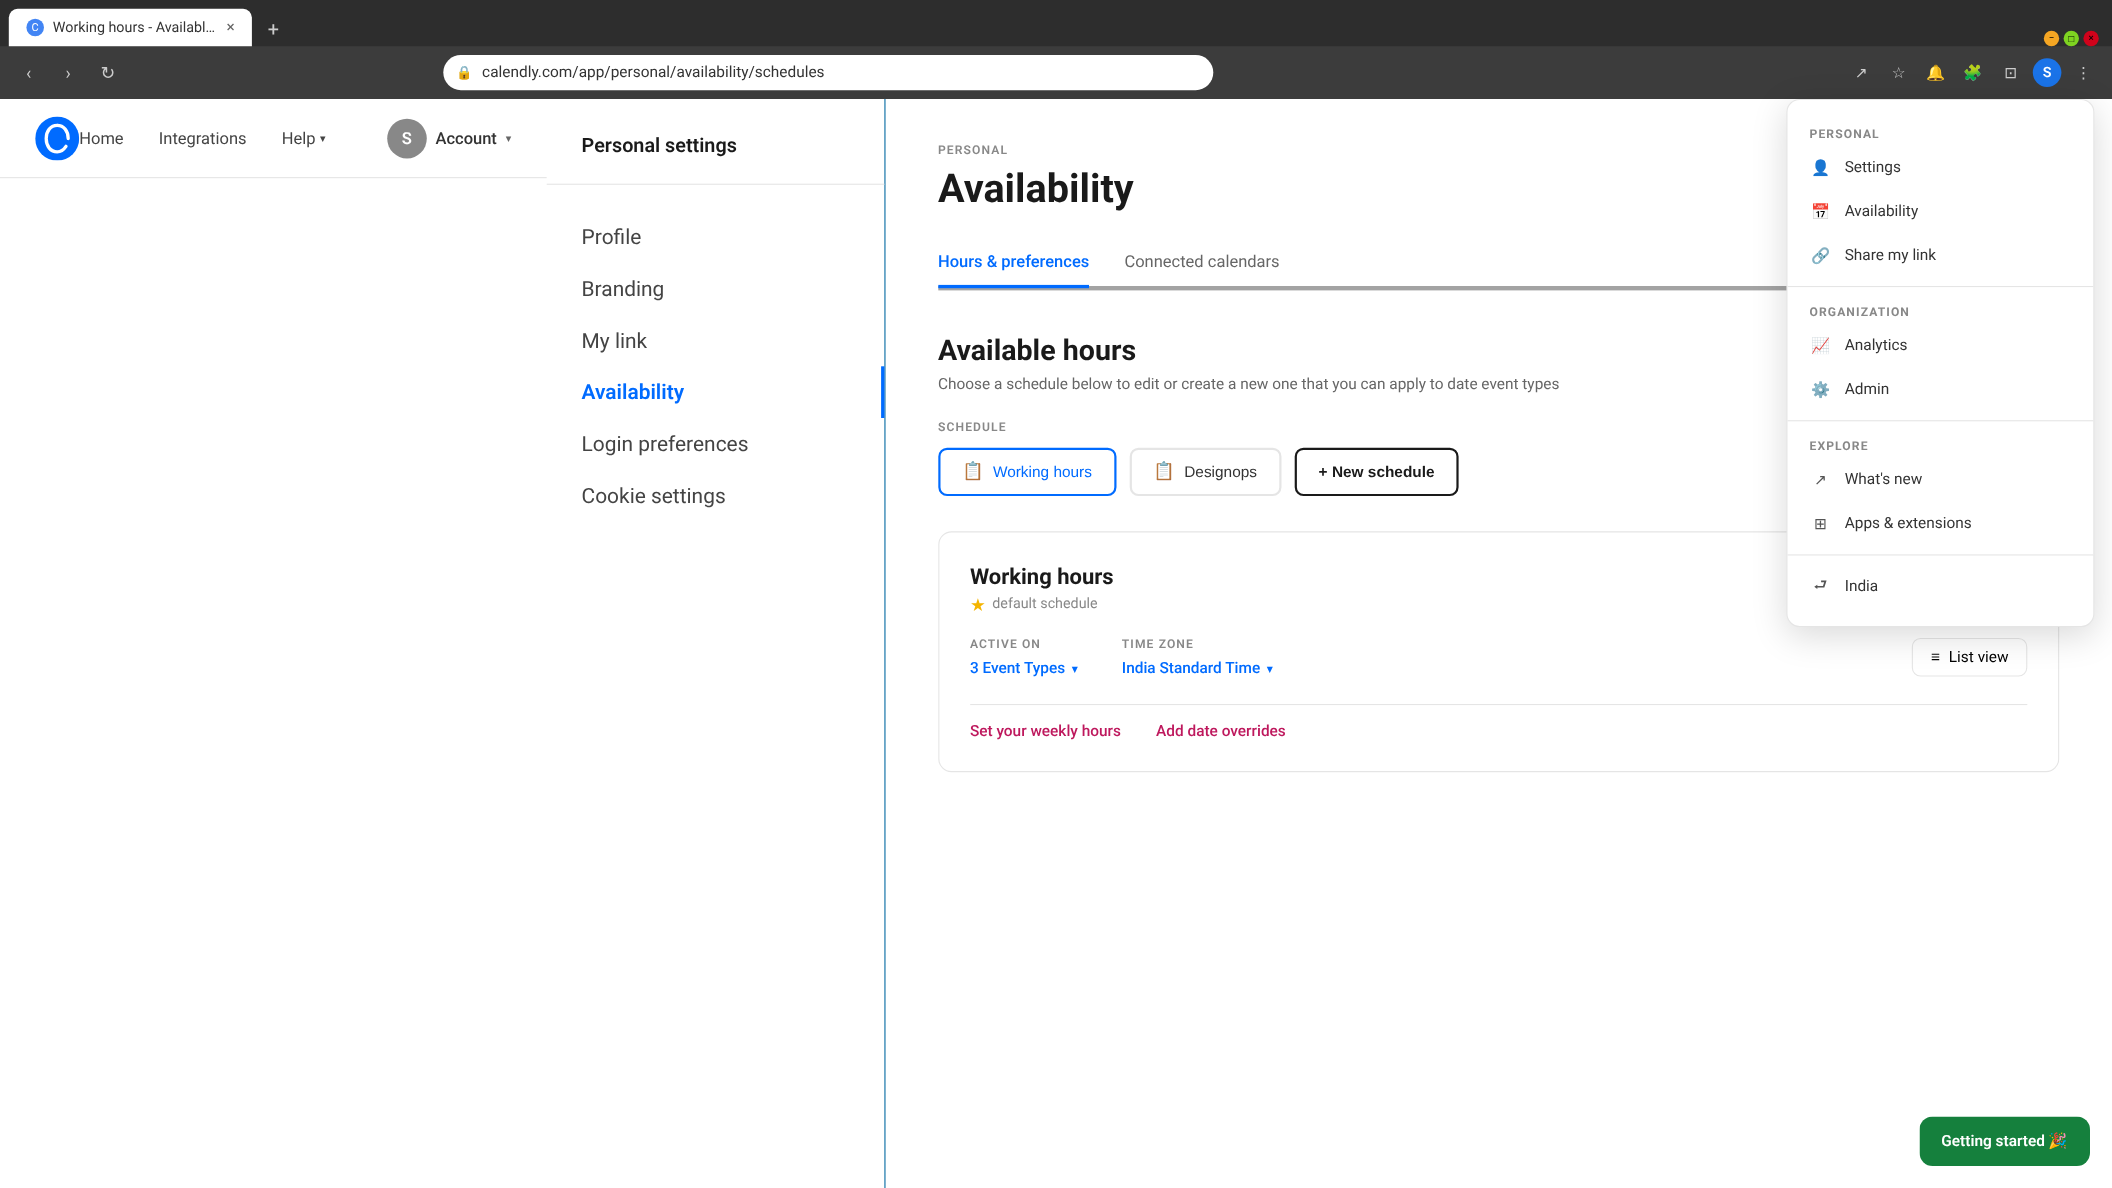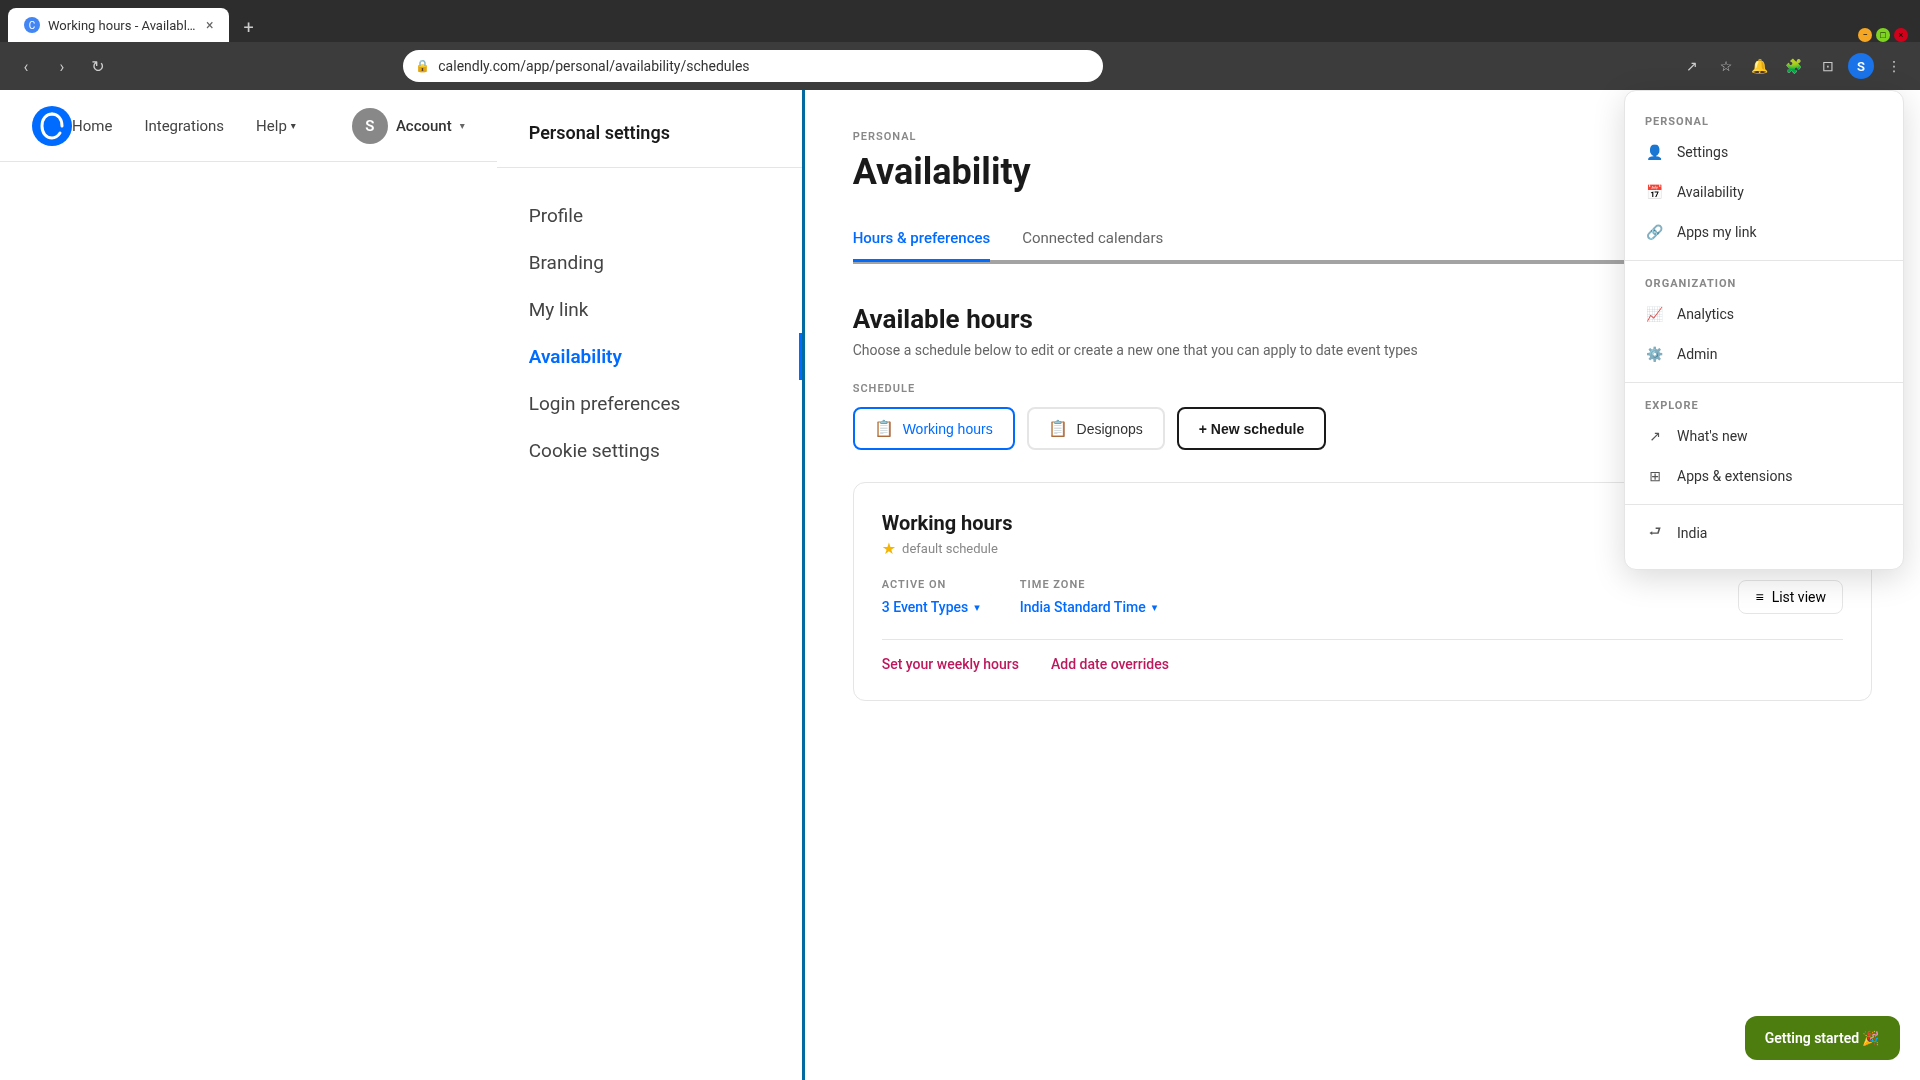--- a/index.html
+++ b/index.html
@@ -32,21 +32,21 @@
     .nav-link { font-size: 15px; color: #444; text-decoration: none; cursor: pointer; }
     .help-link { display: flex; align-items: center; gap: 4px; }
     .account-btn { display: flex; align-items: center; gap: 8px; margin-left: 24px; cursor: pointer; }
     .account-avatar { width: 36px; height: 36px; border-radius: 50%; background: #888; color: white; font-size: 15px; font-weight: 600; display: flex; align-items: center; justify-content: center; }
     .account-name { font-size: 15px; color: #333; font-weight: 500; }
 
     
     .main-layout { display: flex; flex: 1; }
 
     
-    .sidebar { width: 308px; padding: 32px 0; border-right: 3px solid #0369a1; flex-shrink: 0; }
+    .sidebar { width: 308px; padding: 32px 0; border-right: 1px solid #0369a1; flex-shrink: 0; }
     .sidebar-title { font-size: 18px; font-weight: 600; color: #1a1a1a; padding: 0 32px 24px; }
     .sidebar-divider { height: 1px; background: #e5e5e5; margin: 0 0 24px; }
     .sidebar-item { display: flex; align-items: center; padding: 12px 32px; font-size: 19px; color: #444; cursor: pointer; text-decoration: none; }
     .sidebar-item.active { color: #006bff; font-weight: 600; border-right: 3px solid #006bff; }
 
     
     .content { flex: 1; padding: 40px 48px; overflow-y: auto; }
     .personal-label { font-size: 11px; font-weight: 600; text-transform: uppercase; letter-spacing: 1px; color: #888; margin-bottom: 8px; }
     .page-title { font-size: 36px; font-weight: 700; color: #1a1a1a; margin-bottom: 24px; }
     .tabs { display: flex; gap: 0; border-bottom: 4px solid #a3a3a3; margin-bottom: 40px; }
@@ -76,21 +76,21 @@
 
     .card-bottom { margin-top: 24px; border-top: 1px solid #e5e5e5; padding-top: 16px; display: flex; gap: 32px; }
     .card-action { font-size: 14px; color: #be185d; font-weight: 500; }
     .dropdown-menu { position: absolute; top: 90px; right: 16px; background: white; border: 1px solid #e5e5e5; border-radius: 12px; box-shadow: 0 8px 32px rgba(0,0,0,0.15); width: 280px; z-index: 200; padding: 16px 0; }
     .dropdown-section-label { font-size: 11px; font-weight: 700; text-transform: uppercase; letter-spacing: 1px; color: #888; padding: 8px 20px 4px; }
     .dropdown-item { display: flex; align-items: center; gap: 12px; padding: 10px 20px; cursor: pointer; color: #333; font-size: 14px; }
     .dropdown-divider { height: 1px; background: #e5e5e5; margin: 8px 0; }
     .dropdown-icon { width: 20px; height: 20px; display: flex; align-items: center; justify-content: center; font-size: 14px; color: #555; }
 
     
-    .getting-started { position: fixed; bottom: 20px; right: 20px; background: #4d7c0f; color: white; padding: 14px 20px; border-radius: 12px; font-size: 14px; font-weight: 600; cursor: pointer; display: flex; align-items: center; gap: 8px; z-index: 300; }
+    .getting-started { position: fixed; bottom: 20px; right: 20px; background: #15803d; color: white; padding: 14px 20px; border-radius: 12px; font-size: 14px; font-weight: 600; cursor: pointer; display: flex; align-items: center; gap: 8px; z-index: 300; }
 
     
     .win-controls { display: flex; gap: 4px; margin-left: 8px; }
     .win-btn { width: 14px; height: 14px; border-radius: 50%; display: flex; align-items: center; justify-content: center; font-size: 9px; cursor: pointer; }
   </style>
 </head>
 <body>
 
 <div class="browser-chrome">
   <div class="browser-tabs">
@@ -246,21 +246,21 @@
   <div class="dropdown-item">
     <span class="dropdown-icon">👤</span>
     <span>Settings</span>
   </div>
   <div class="dropdown-item">
     <span class="dropdown-icon">📅</span>
     <span>Availability</span>
   </div>
   <div class="dropdown-item">
     <span class="dropdown-icon">🔗</span>
-    <span>Apps my link</span>
+    <span>Share my link</span>
   </div>
 
   <div class="dropdown-divider"></div>
   <div class="dropdown-section-label">ORGANIZATION</div>
 
   <div class="dropdown-item">
     <span class="dropdown-icon">📈</span>
     <span>Analytics</span>
   </div>
   <div class="dropdown-item">

